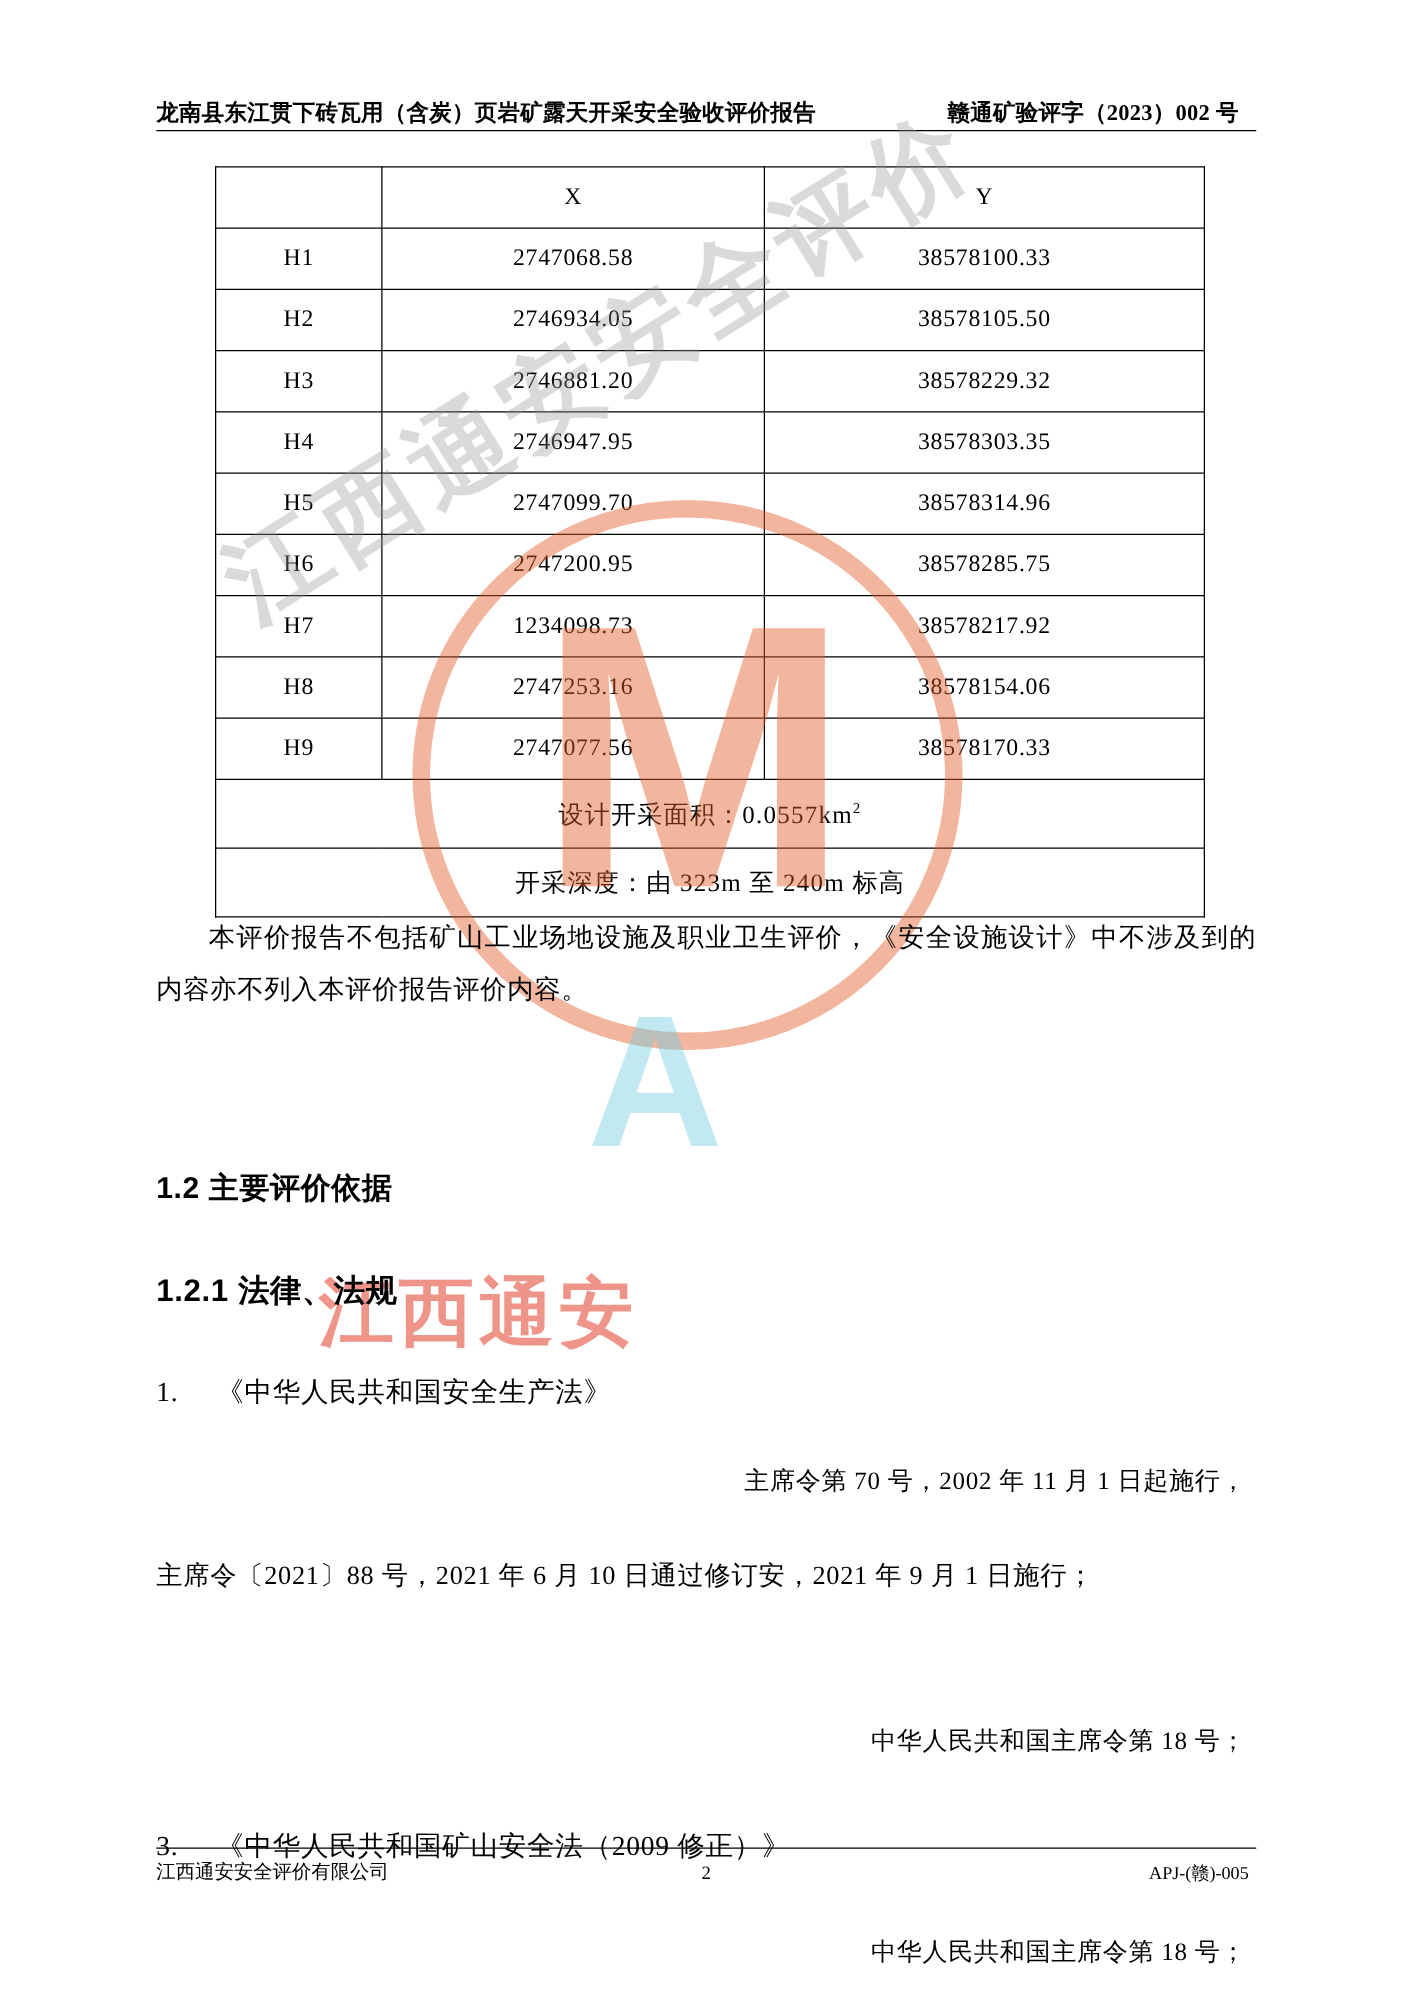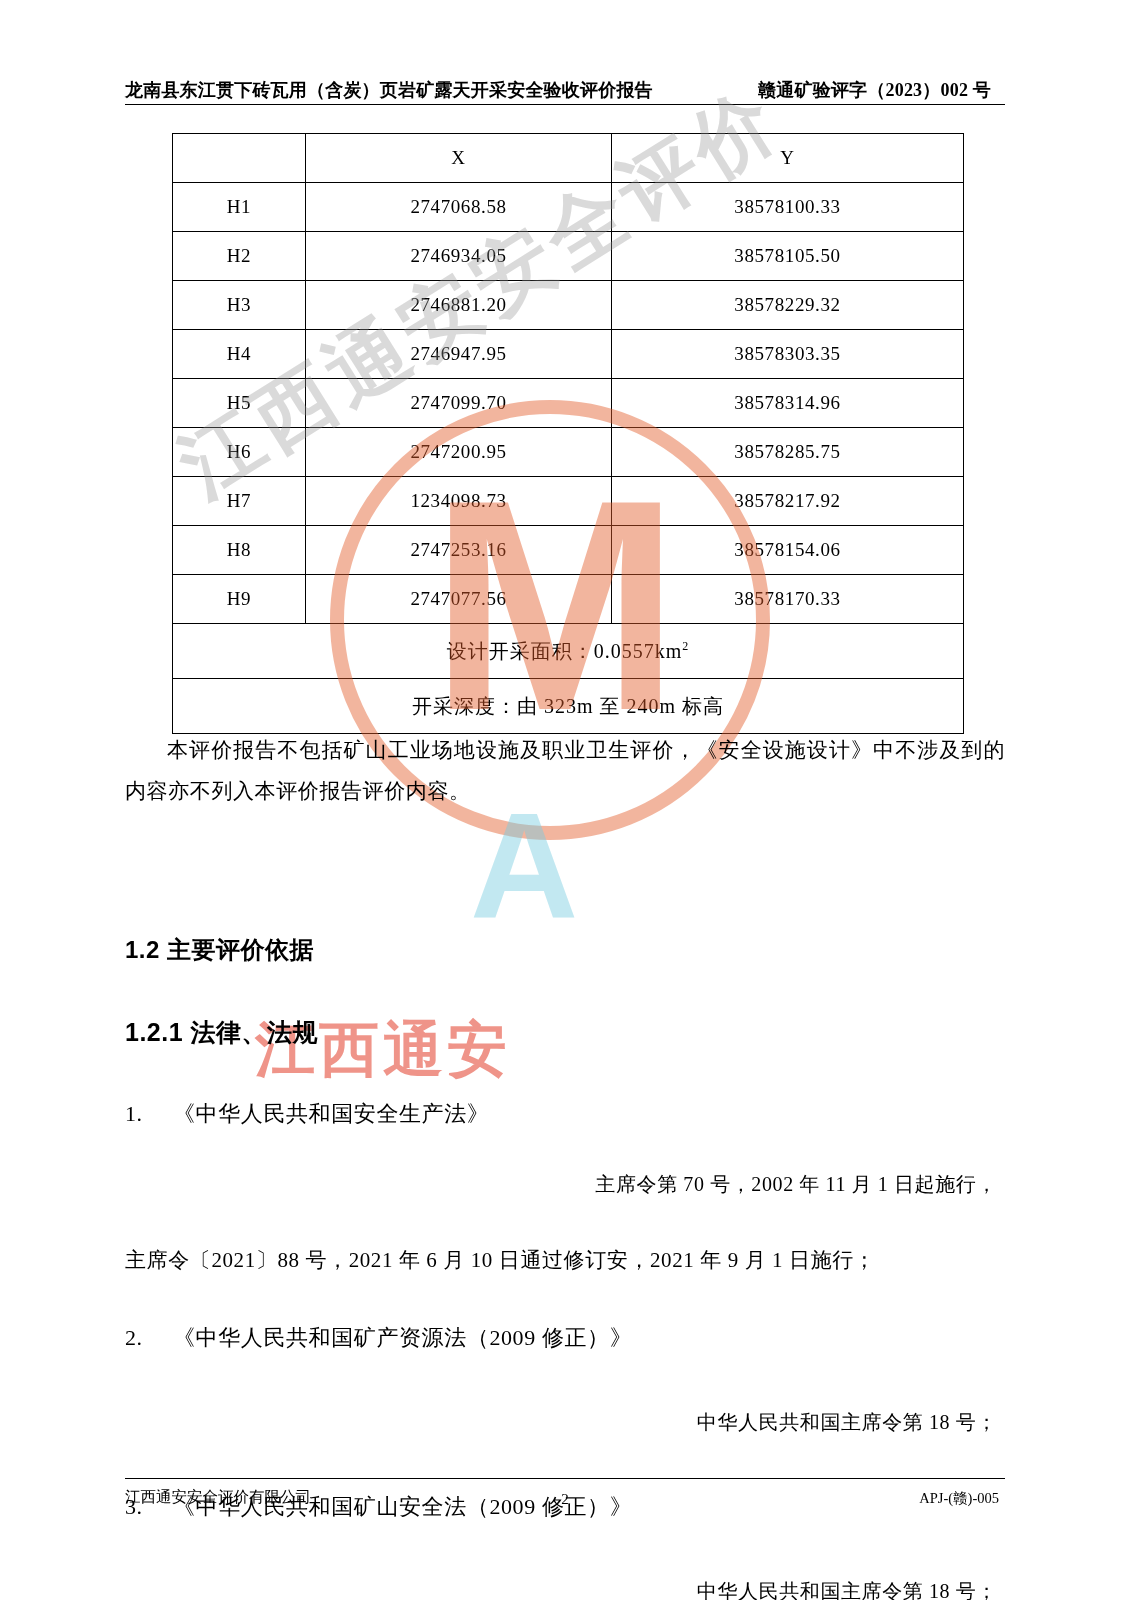--- a/index.html
+++ b/index.html
@@ -296,23 +296,20 @@
 
     <div class="h2 above-wm" style="top: 840px;">1.2 主要评价依据</div>
     <div class="h3 above-wm" style="top: 890px;">1.2.1 法律、法规</div>
 
     <div class="item above-wm" style="top: 940px;">
       <span class="num">1.</span><span>《中华人民共和国安全生产法》</span>
     </div>
     <div class="ref above-wm" style="top: 982px;">主席令第 70 号，2002 年 11 月 1 日起施行，</div>
     <div class="para above-wm" style="top: 1024px;">主席令〔2021〕88 号，2021 年 6 月 10 日通过修订安，2021 年 9 月 1 日施行；</div>
 
-    <div class="item above-wm" style="top: 1066px;">
-      <span class="num">2.</span><span>《中华人民共和国矿产资源法（2009 修正）》</span>
-    </div>
     <div class="ref above-wm" style="top: 1122px;">中华人民共和国主席令第 18 号；</div>
 
     <div class="item above-wm" style="top: 1178px;">
       <span class="num">3.</span><span>《中华人民共和国矿山安全法（2009 修正）》</span>
     </div>
     <div class="ref above-wm" style="top: 1234px;">中华人民共和国主席令第 18 号；</div>
 
     <div class="footer-rule"></div>
     <div class="page-footer">
       <span class="ftr-left">江西通安安全评价有限公司</span>

